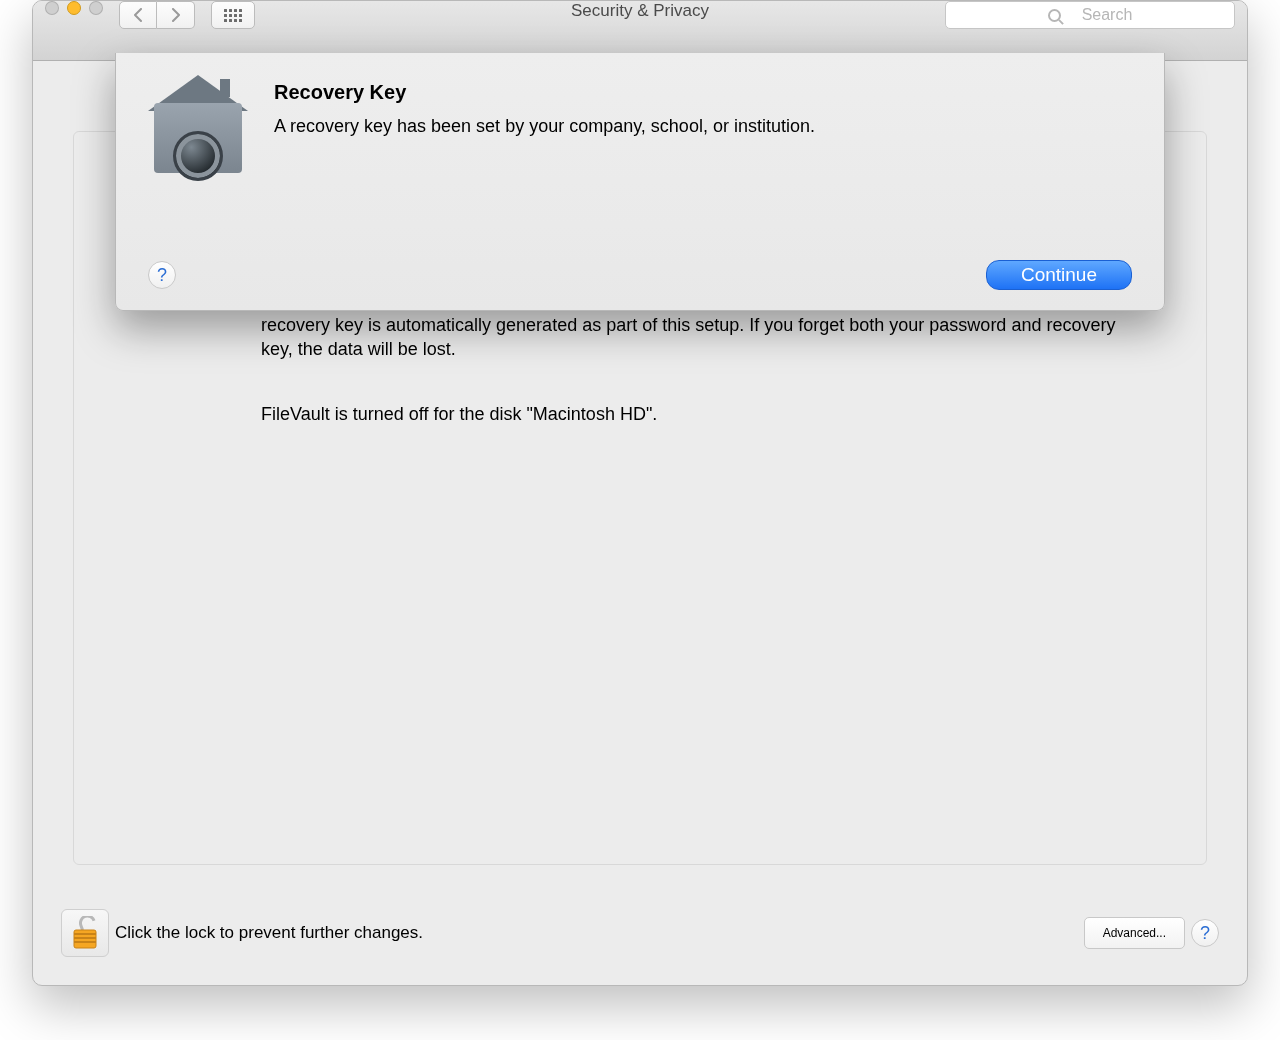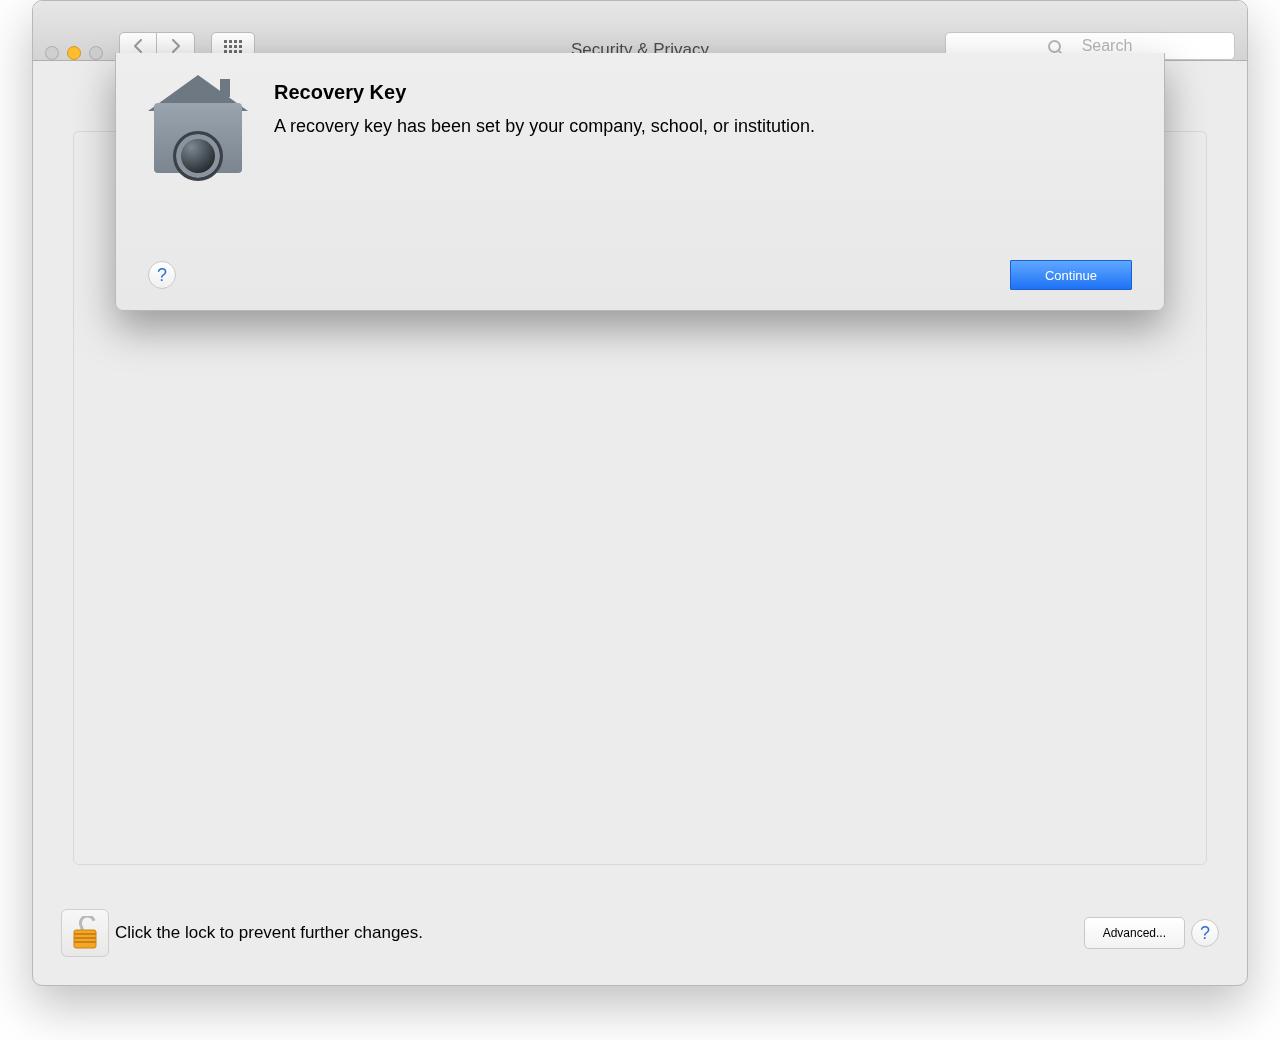--- a/index.html
+++ b/index.html
@@ -20,21 +20,21 @@
     box-shadow: 0 20px 50px rgba(0,0,0,0.25);
     position: relative;
     overflow: hidden;
   }
   
   .toolbar {
     height: 60px;
     background: linear-gradient(#e7e7e7, #d3d3d3);
     border-bottom: 1px solid #b0b0b0;
     display: flex;
-    align-items: flex-end;
+    align-items: flex-start;
     padding: 0 12px;
     position: relative;
   }
   .traffic { display:flex; gap:8px; margin-right:16px;}
   .t-btn {
     width:14px; height:14px; border-radius:50%;
     border:1px solid rgba(0,0,0,.15);
     background:#cfcfcf;
   }
   .t-btn.yellow { background:#febc2e; border-color:#d09a1e;}
@@ -152,22 +152,22 @@
   .sheet-text h2{font-size:20px;font-weight:700;color:#000;margin-bottom:12px;}
   .sheet-text p{font-size:18px;color:#000;}
   .sheet-bottom{
     position:absolute; left:32px; right:32px; bottom:20px;
     display:flex; align-items:center;
   }
   .continue-btn{
     margin-left:auto;
     height:30px; padding:0 34px;
     background:linear-gradient(#5fa8ff,#1e72f5);
-    border:1px solid #1a60d3; border-radius:1px;
-    color:#fff; font-size:13px;
+    border:1px solid #1a60d3; border-radius:13px;
+    color:#fff; font-size:19px;
     display:flex;align-items:center;justify-content:center;
   }
 </style>
 </head>
 <body>
 
 <div class="window">
 
   <div class="toolbar">
     <div class="traffic">
@@ -205,20 +205,24 @@
     </div>
     <div class="title">Security &amp; Privacy</div>
     <div class="search">
       <span class="mag"></span>
       <span>Search</span>
     </div>
   </div>
 
   <div class="panel"></div>
 
+  <div class="body-text">
+    <p>recovery key is automatically generated as part of this setup. If you forget both your password and recovery key, the data will be lost.</p>
+    <p>FileVault is turned off for the disk "Macintosh HD".</p>
+  </div>
 
   <div class="bottom-bar">
     <div class="lock-icon">
       <svg width="28" height="34" viewBox="0 0 28 34">
         <path d="M7 14 V9 a7 7 0 0 1 14 0" fill="none" stroke="#b8b8b8" stroke-width="3" transform="rotate(-20 14 9) translate(3 -1)"></path>
         <rect x="3" y="14" width="22" height="18" rx="2" fill="#f5a623" stroke="#c98318"></rect>
         <rect x="3" y="17" width="22" height="2" fill="#c98318"></rect>
         <rect x="3" y="21" width="22" height="2" fill="#c98318"></rect>
         <rect x="3" y="25" width="22" height="2" fill="#c98318"></rect>
       </svg>

